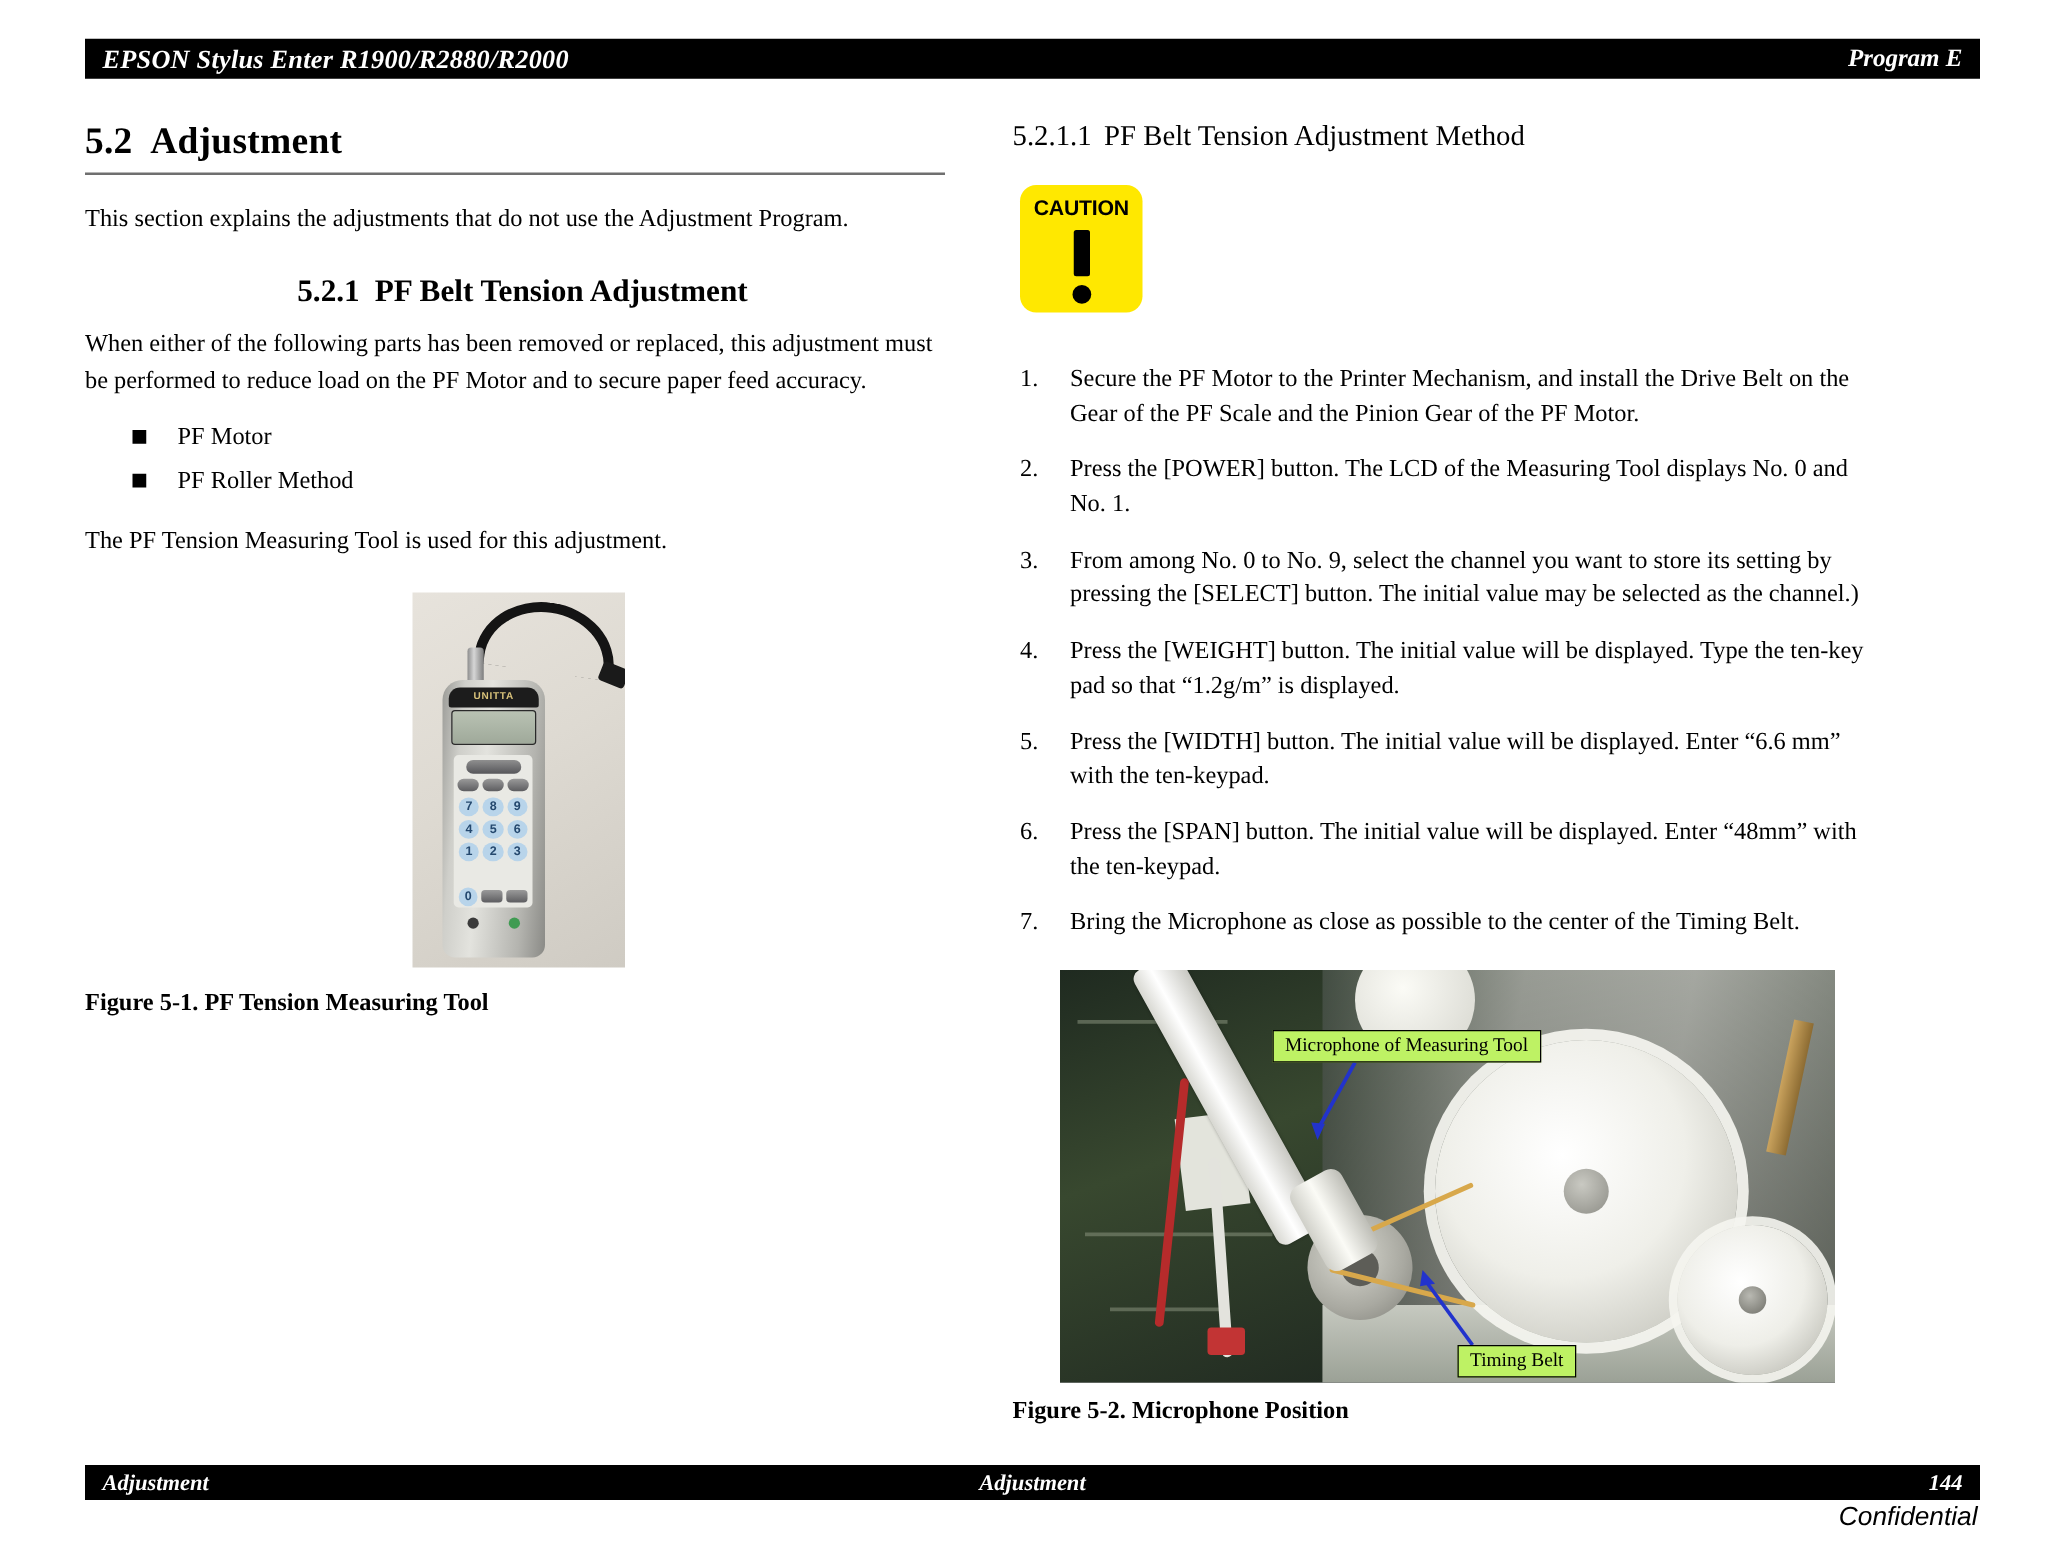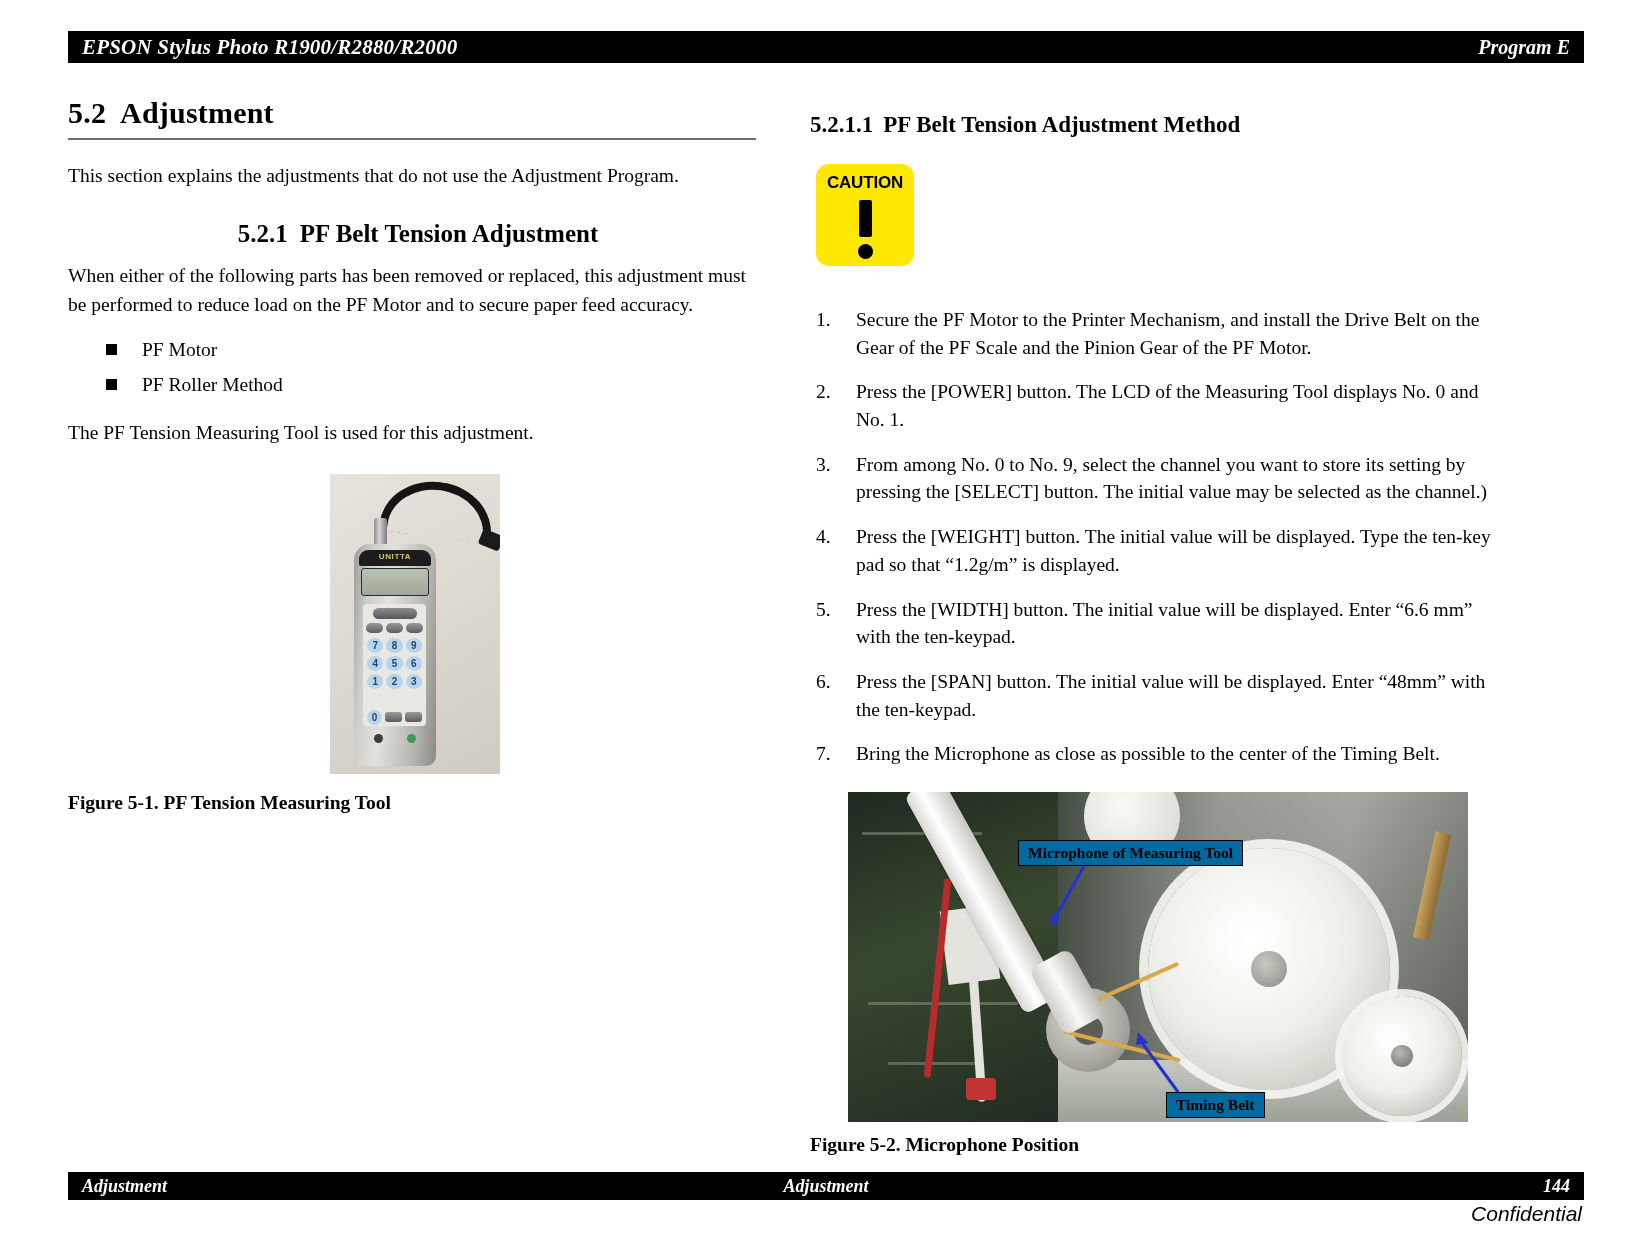--- a/index.html
+++ b/index.html
@@ -76,22 +76,22 @@
   }
   h2.subsec {
     font-size: 25px;
     font-weight: bold;
     margin: 30px 0 14px 0;
     text-align: center;
   }
   h2.subsec .num { margin-right: 12px; }
   h3.subsubsec {
     font-size: 23px;
-    font-weight: bold;
-    margin: 16px 0 22px 0;
+    font-weight: normal;
+    margin: 0 0 22px 0;
   }
   h3.subsubsec .num { margin-right: 10px; }
 
   p.body {
     font-size: 19.5px;
     line-height: 1.45;
     margin: 0 0 14px 0;
   }
 
   ul.bullets {
@@ -526,24 +526,24 @@
   }
   .frame-strip {
     position: absolute;
     left: 210px; bottom: 0;
     width: 410px; height: 62px;
     background: linear-gradient(180deg,#c6c9c0,#9ba196);
   }
 
   .callout {
     position: absolute;
-    background: #0369a1;
+    background: #bef264;
     border: 1.5px solid #000;
     font-size: 15.5px;
-    font-weight: bold;
+    font-weight: normal;
     padding: 3px 9px;
     white-space: nowrap;
     z-index: 6;
   }
   .callout.mic { left: 170px; top: 48px; }
   .callout.belt { left: 318px; top: 300px; }
   .arrow-svg {
     position: absolute;
     inset: 0;
     z-index: 5;
@@ -581,21 +581,21 @@
     font-family: "Liberation Sans", "DejaVu Sans", sans-serif;
     font-style: italic;
     font-size: 21px;
     color: #000;
   }
 </style>
 </head>
 <body>
 
 <div class="header-bar">
-  <div class="header-left">EPSON Stylus Photo R1900/R2880/R2000</div>
+  <div class="header-left">EPSON Stylus Enter R1900/R2880/R2000</div>
   <div class="header-right">Program E</div>
 </div>
 
 <div class="col-left">
 
   <h1 class="sec">
     <span class="num">5.2</span><span>Adjustment</span>
   </h1>
   <hr class="rule">
 

